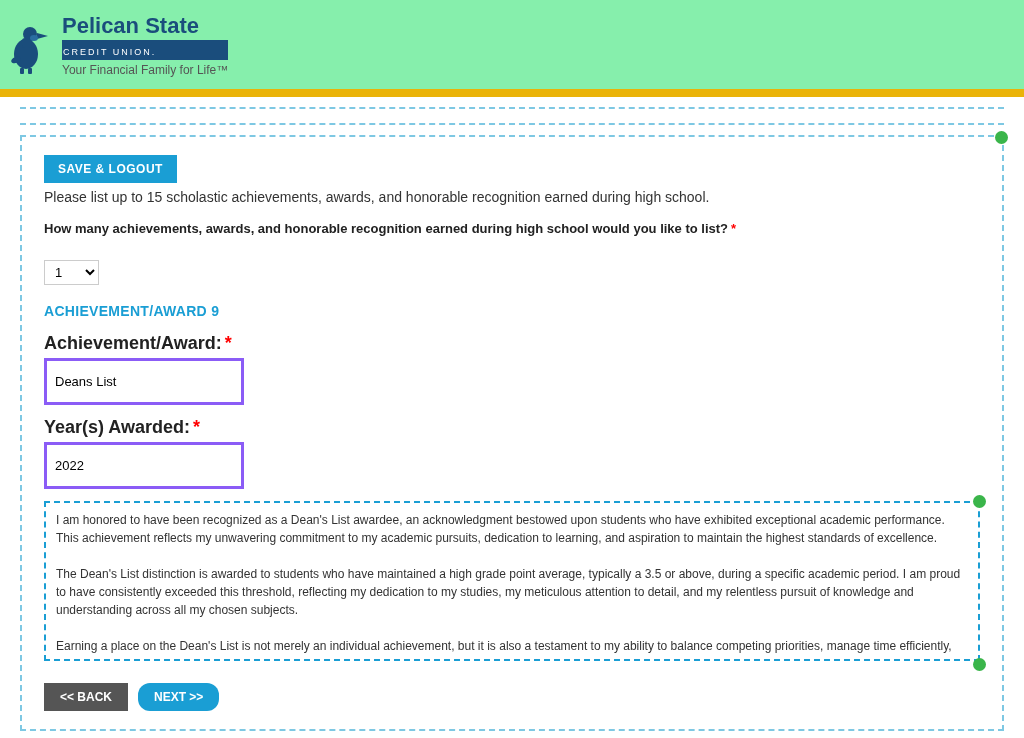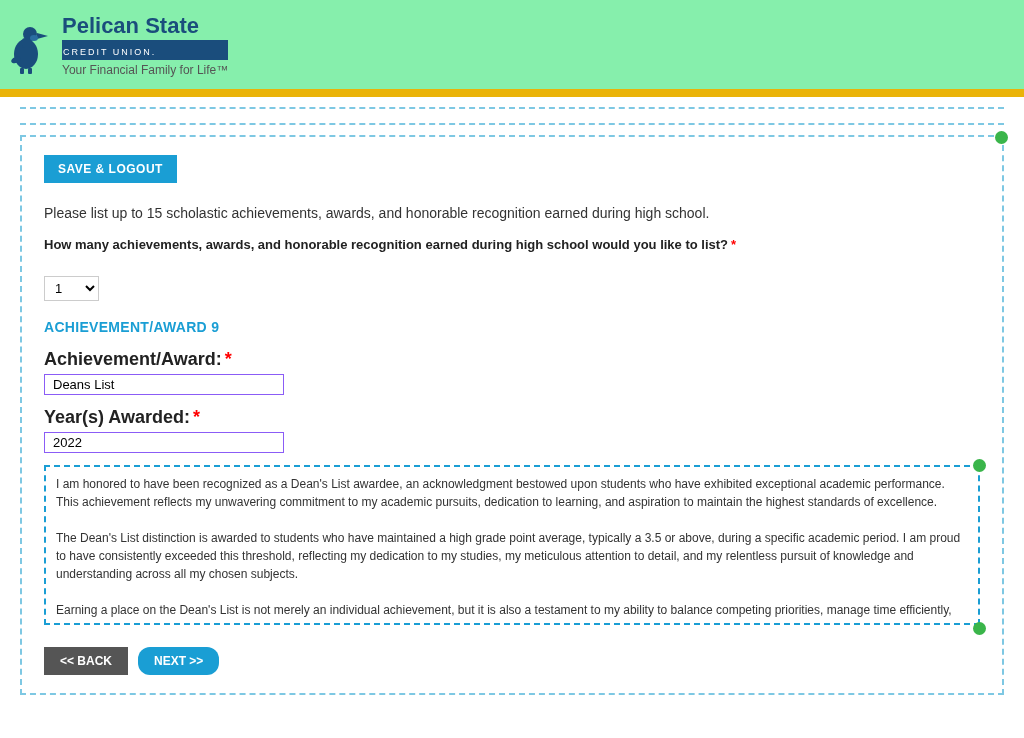--- a/index.html
+++ b/index.html
@@ -87,21 +87,21 @@
 
     
     .save-logout-btn {
       background: #1a9ed4;
       color: #fff;
       border: none;
       padding: 7px 14px;
       font-size: 12px;
       font-weight: bold;
       cursor: pointer;
-      margin-bottom: 22px;
+      margin-bottom: 6px;
       letter-spacing: 0.5px;
     }
 
     .instruction-text {
       font-size: 14px;
       color: #333;
       margin-bottom: 16px;
     }
 
     .question-label {
@@ -143,24 +143,24 @@
       margin-bottom: 12px;
     }
     .field-label {
       font-size: 18px;
       font-weight: bold;
       color: #222;
       margin-bottom: 4px;
       display: block;
     }
     .field-input {
-      border: 1px solid #8b5cf6;
-      padding: 2px 8px;
+      border: 3px solid #8b5cf6;
+      padding: 13px 8px;
       font-size: 13px;
-      width: 240px;
+      width: 200px;
       outline: none;
     }
 
     
     .textarea-wrapper {
       position: relative;
       display: inline-block;
       width: calc(100% - 0px);
     }
     .field-textarea {

